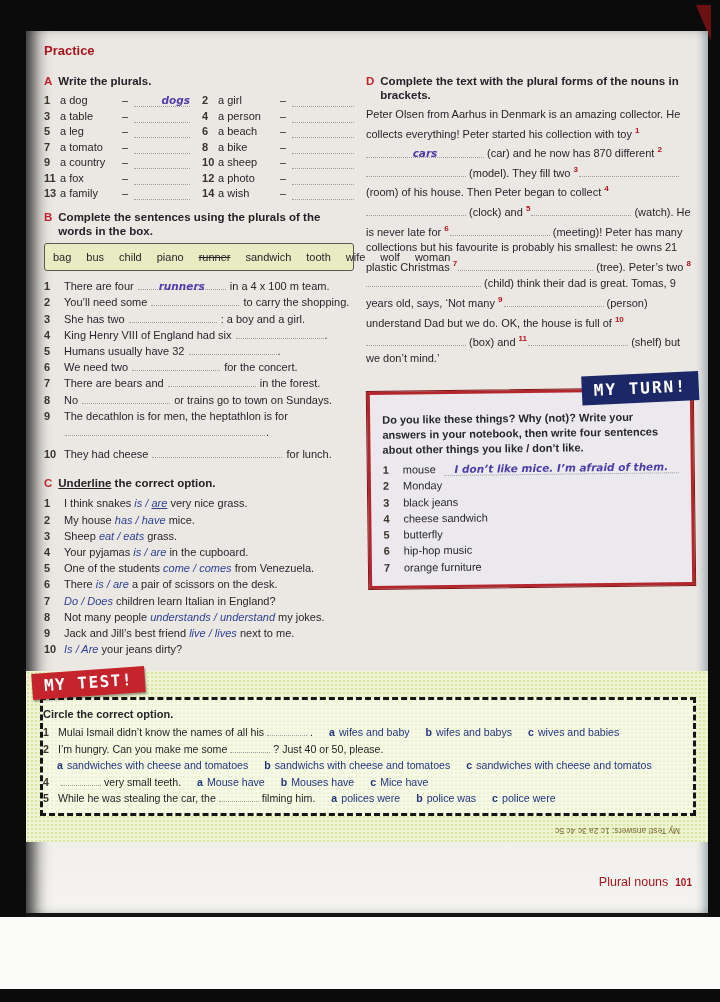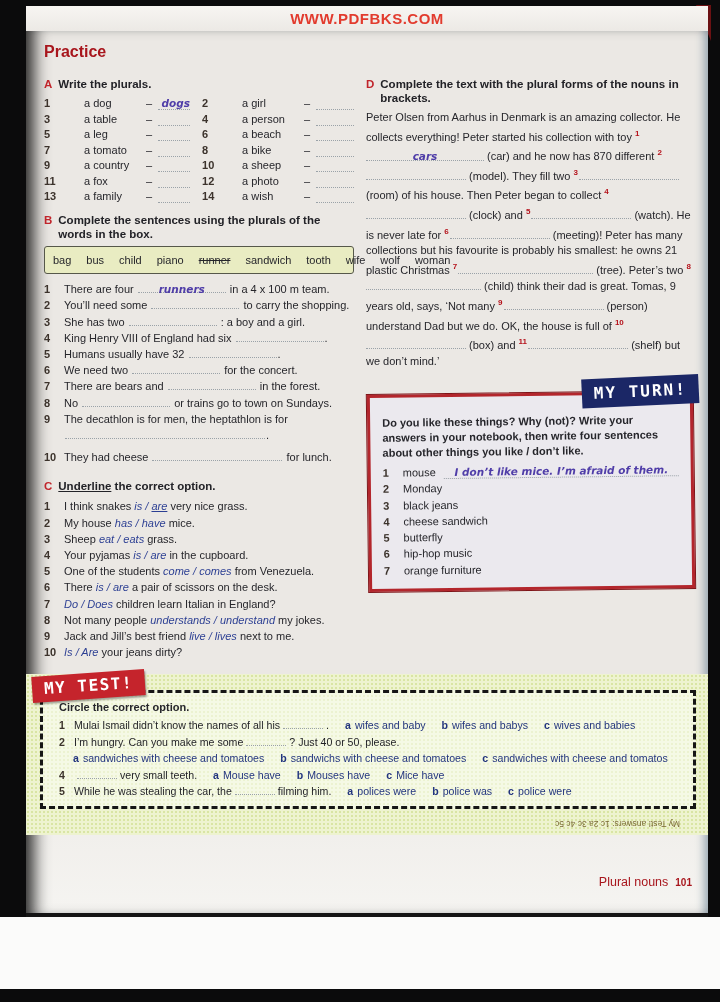--- a/index.html
+++ b/index.html
@@ -9,33 +9,33 @@
          clip-path:polygon(100% 0,100% 100%,0 0);}
   .wm{position:absolute;top:6px;left:26px;width:682px;height:25px;
       background:linear-gradient(#f7f5f2,#ece9e5);display:flex;align-items:center;justify-content:center;}
   .wm span{color:#e23b2e;font-weight:bold;font-size:15px;letter-spacing:.5px;}
   .page{position:absolute;top:31px;left:26px;width:682px;height:886px;box-sizing:border-box;
         background:linear-gradient(180deg,#ebe8e4 0%,#ebe8e4 78%,#f5f4f1 100%);
         border-bottom:4px solid #141414;
         box-shadow:inset 17px 0 16px -9px rgba(8,8,8,.85), inset -10px 0 8px -6px rgba(125,145,160,.75);
         padding:8px 12px 0 18px;}
   .below{position:absolute;left:0;right:0;bottom:13px;height:72px;background:#fbfbfa;}
-  .practice{color:#a8161d;font-size:16px;font-weight:bold;margin:4px 0 6px 0;}
+  .practice{color:#a8161d;font-size:13px;font-weight:bold;margin:4px 0 6px 0;}
   .columns{display:flex;gap:12px;min-height:590px;align-items:flex-start;}
   .colL{width:310px;flex:none;}
   .colR{flex:1;min-width:0;}
   .sec-head{display:flex;gap:6px;margin:10px 0 5px;font-weight:bold;font-size:11.5px;line-height:14px;color:#222227;}
   .sec-letter{color:#c0252b;flex:none;}
   .uline{text-decoration:underline;}
   .hand{font-family:"DejaVu Sans",sans-serif;font-style:italic;font-weight:bold;color:#4f3da8;font-size:10.5px;line-height:10px;}
   
   .agrid{display:grid;grid-template-columns:1fr 1.04fr;column-gap:12px;row-gap:1.5px;font-size:11px;margin-top:2px;}
   .arow{display:flex;align-items:flex-end;line-height:14px;}
   .arow .num{width:16px;font-weight:bold;flex:none;color:#3c332c;}
-  .arow .itm{width:62px;flex:none;margin-left:24px;}
+  .arow .itm{width:62px;flex:none;}
   .arow .dash{width:12px;flex:none;}
   .arow .blank{flex:1;border-bottom:1px dotted #9aa2a8;height:13px;text-align:right;}
   
   .wordbox{background:#e9ecc2;border:1.5px solid #56584a;border-radius:3px;padding:4px 8px;
            margin:4px 0 7px;font-size:11px;line-height:1.65;color:#26262b;}
   .wordbox span{margin-right:15px;}
   .struck{text-decoration:line-through;}
   
   .brow{display:flex;gap:7px;font-size:11px;line-height:16.2px;}
   .brow .num{width:13px;font-weight:bold;flex:none;color:#3c332c;text-align:left;}
@@ -58,41 +58,38 @@
   .mtrow .num{width:12px;font-weight:bold;flex:none;color:#3c332c;}
   .mtrow .itm{flex:none;}
   .mtrow .blank{flex:1;border-bottom:1px dotted #9aa2a8;height:14px;text-align:center;}
   
   .mytest{position:relative;margin:14px -12px 0 -18px;padding:16px 12px 4px 14px;
           background-color:#eef3d0;background-image:radial-gradient(#d9e5a4 .8px,transparent .9px);
           background-size:4px 4px;}
   .tst-label{position:absolute;top:-1px;left:6px;background:#c5242c;color:#fff;font-weight:bold;
              font-size:16px;letter-spacing:1.5px;padding:3px 12px 4px;transform:rotate(-4deg);
              box-shadow:1px 2px 2px rgba(0,0,0,.35);font-family:"DejaVu Sans Mono",monospace;z-index:2;}
-  .test-box{border:3px dashed #161616;padding:6px 10px 6px 16px;background:rgba(252,253,246,.55);margin-top:0;}
+  .test-box{border:3px dashed #161616;padding:6px 10px 6px 0;background:rgba(252,253,246,.55);margin-top:10px;}
   .tinstr{font-weight:bold;font-size:11px;margin:2px 0 4px;}
   .trow{font-size:10.6px;line-height:16.5px;color:#1f1f24;}
   .tnum{font-weight:bold;color:#3c332c;display:inline-block;width:12px;}
   .tblank{display:inline-block;width:40px;border-bottom:1px dotted #9aa2a8;height:10px;margin:0 3px;}
   .topt{color:#23357e;margin-left:16px;white-space:nowrap;}
   .topt b{margin-right:4px;}
   .ownline{display:block;margin-left:14px;}
   .ansline{text-align:right;padding:4px 16px 0 0;}
   .ansline span{display:inline-block;transform:rotate(180deg);font-size:8.5px;color:#7a6a35;}
   .pfoot{position:absolute;bottom:24px;right:16px;font-size:12.5px;color:#a8161d;}
   .pfoot b{font-size:10px;margin-left:7px;color:#a8161d;}
 </style>
 </head>
 <body>
 
 <div class="screen">
   <div class="wedge"></div>
-  <div class="wm">
-    <span>WWW.PDFBKS.COM</span>
-  </div>
 
   <div class="page">
     <div class="practice">Practice</div>
 
     <div class="columns">
 
       <div class="colL">
 
         <div class="sec-head">
           <span class="sec-letter">A</span>

